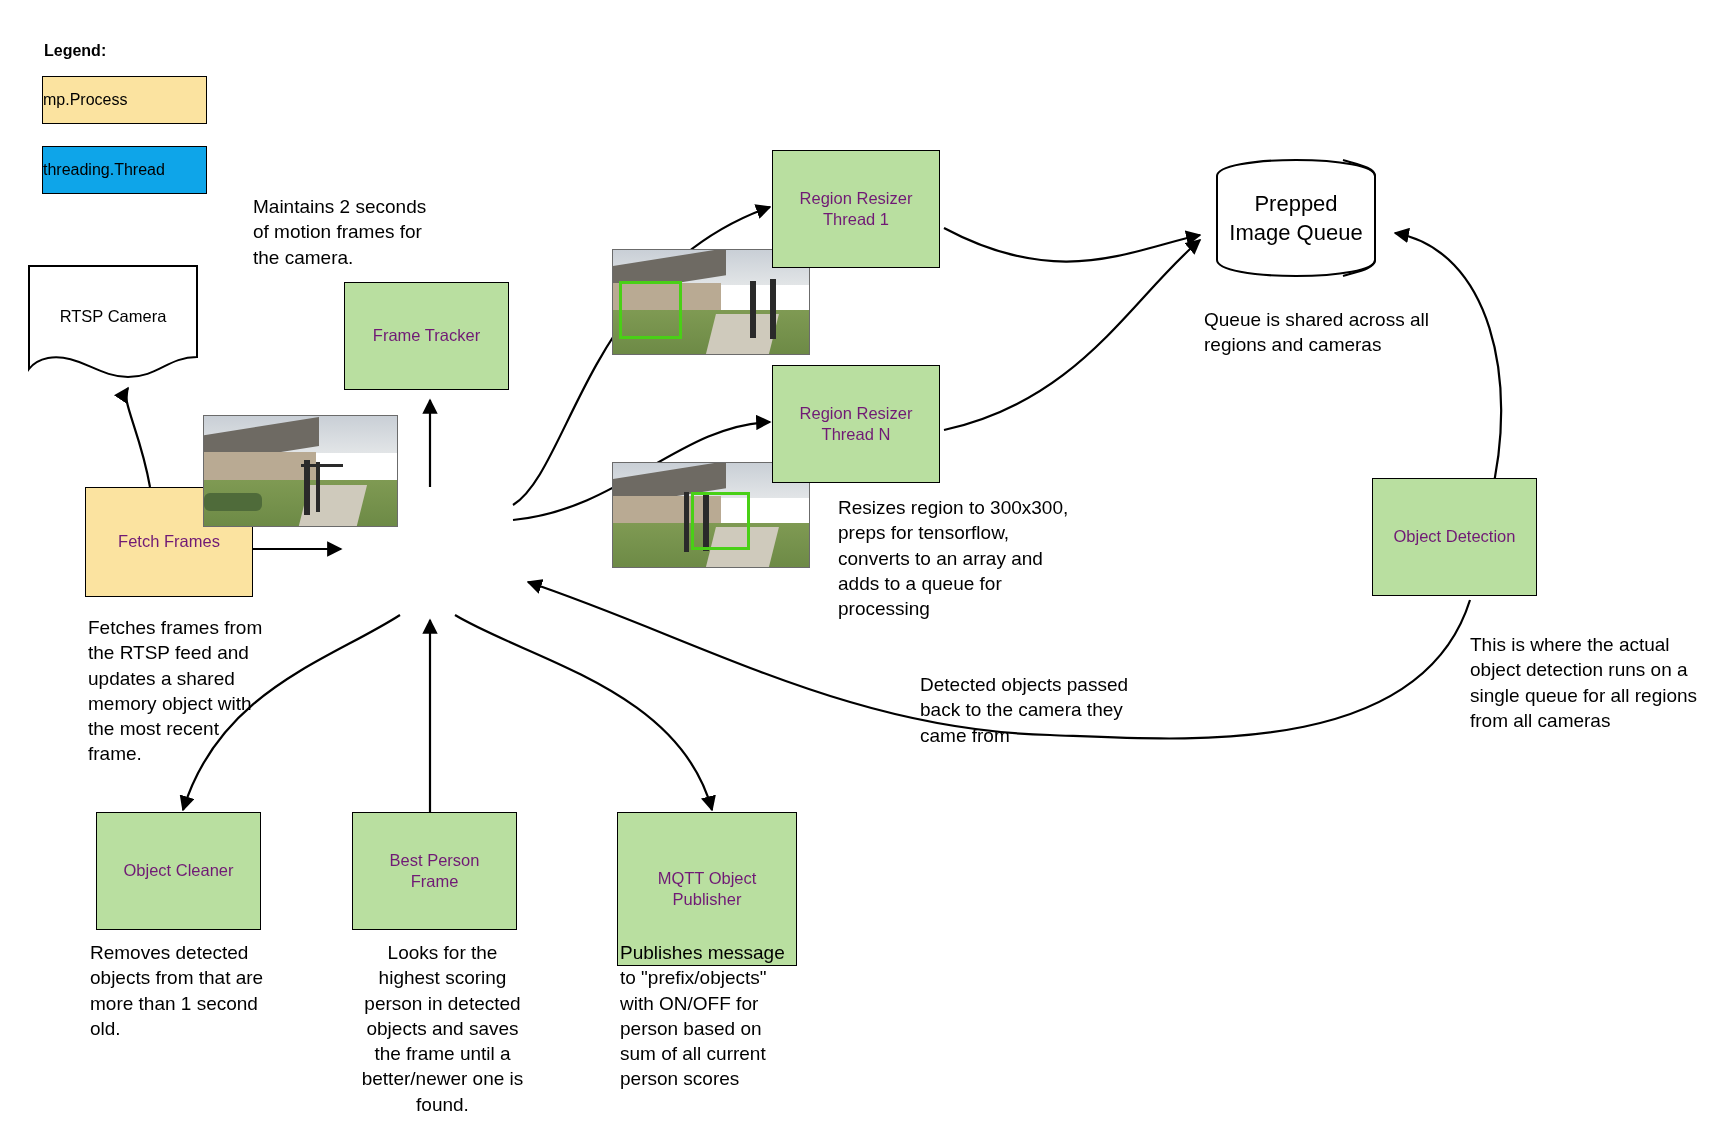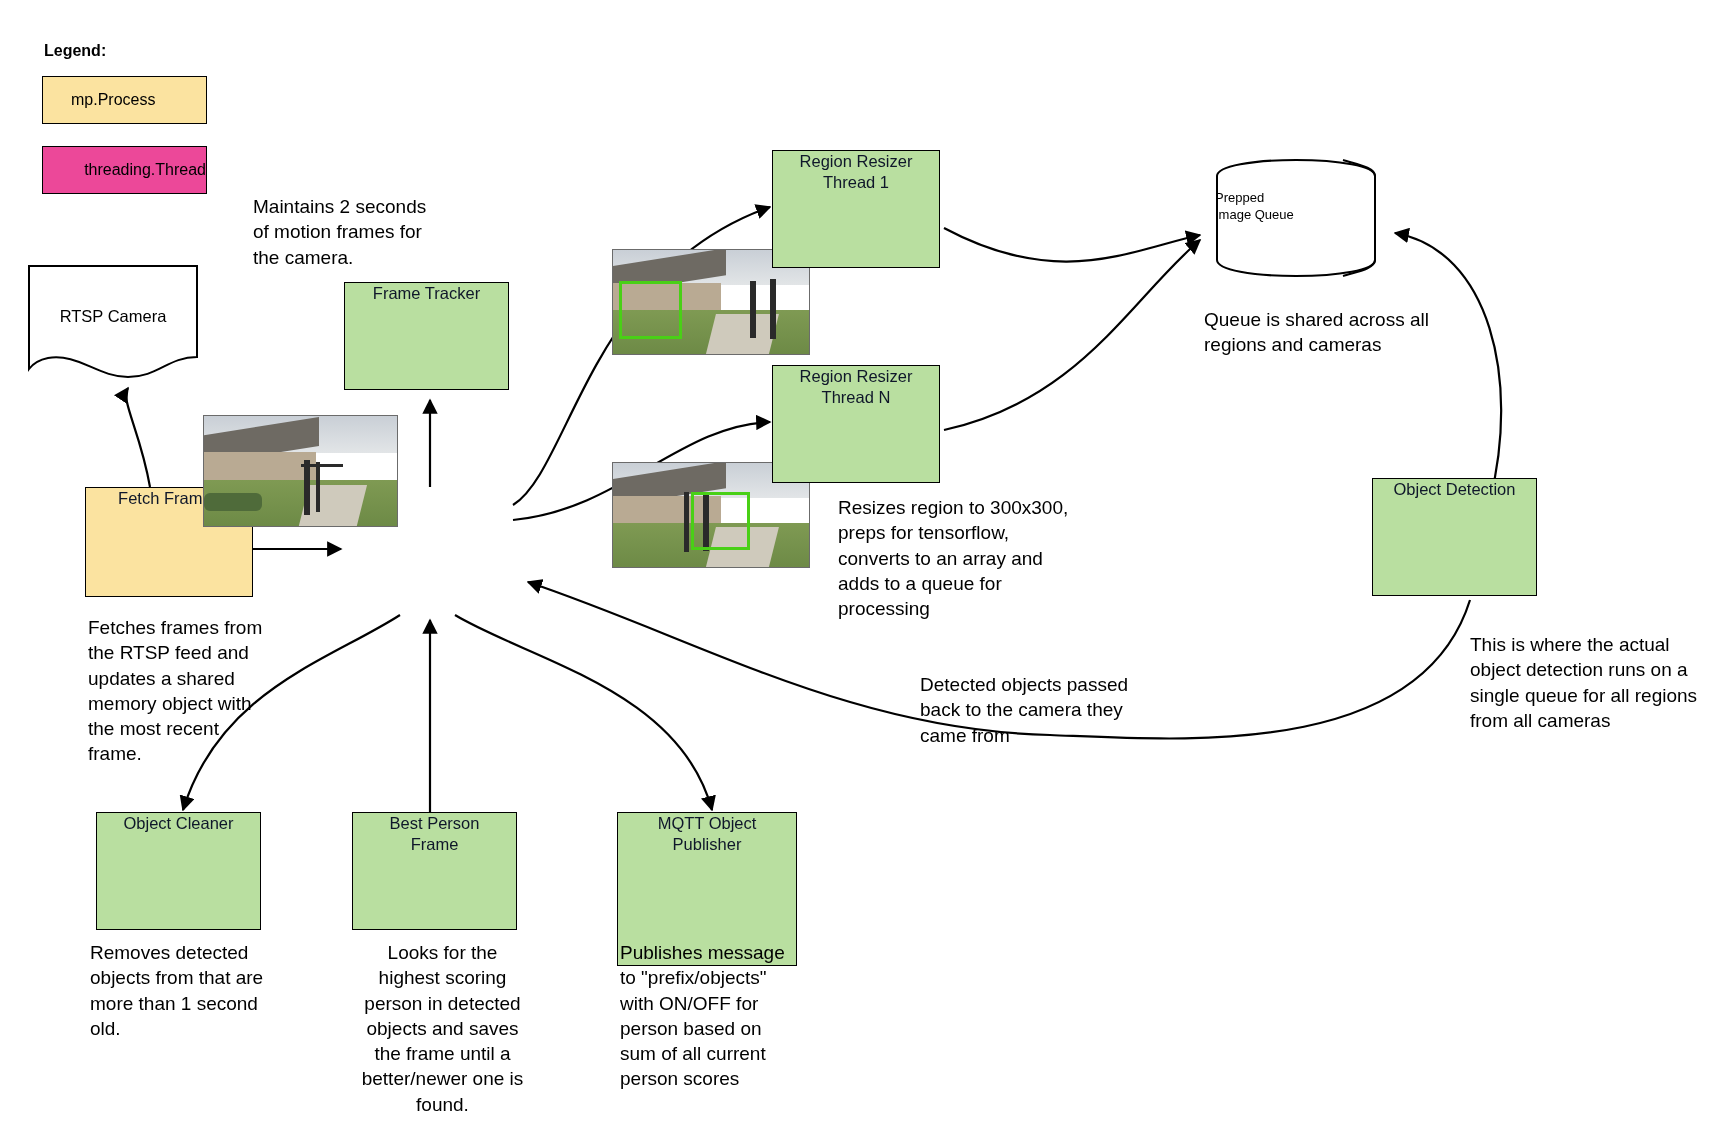--- a/index.html
+++ b/index.html
@@ -23,45 +23,45 @@
     top: 0;
     width: 1736px;
     height: 1127px;
     pointer-events: none;
   }
   .node {
     position: absolute;
     box-sizing: border-box;
     border: 1px solid #000000;
     display: flex;
-    align-items: flex-start;
+    align-items: center;
     justify-content: center;
     text-align: center;
     font-size: 16.5px;
-    color: #0f172a;
+    color: #701a75;
     line-height: 1.3;
     white-space: pre-line;
   }
   .green { background: #b9dfa0; }
   .yellow { background: #fbe3a0; }
   .blue { background: #aed5ef; }
 
   .legend-title {
     position: absolute;
     font-size: 16px;
     font-weight: bold;
     color: #000;
   }
   .legend-box {
     position: absolute;
     box-sizing: border-box;
     border: 1px solid #000;
     display: flex;
     align-items: center;
-    padding-left: 28px;
+    padding-left: 0;
     font-size: 16px;
     color: #000;
   }
   .note {
     position: absolute;
     font-size: 19px;
     color: #000;
     line-height: 1.33;
     white-space: pre-line;
   }
@@ -81,22 +81,22 @@
   
   .cyl {
     position: absolute;
     width: 162px;
     height: 115px;
   }
   .cyl .label {
     position: absolute;
     left: 0; right: 0;
     top: 32px;
-    text-align: left;
-    font-size: 13px;
+    text-align: center;
+    font-size: 22px;
     line-height: 1.3;
     white-space: pre-line;
   }
   
   .thumb {
     position: absolute;
     overflow: hidden;
     border: 1px solid #6b6b6b;
     box-sizing: border-box;
   }
@@ -173,21 +173,21 @@
       <path d="M 430 818 L 430 620"></path>
 
       <path d="M 455 615 C 530 660 680 690 712 810"></path>
     </g>
   </svg>
 
   <div class="legend-title" style="left:44px; top:42px;">Legend:</div>
   <div class="legend-box" style="left:42px; top:76px; width:165px; height:48px; background:#fbe3a0;">
     <span>mp.Process</span>
   </div>
-  <div class="legend-box" style="left:42px; top:146px; width:165px; height:48px; background:#ec4899;justify-content:flex-end;">
+  <div class="legend-box" style="left:42px; top:146px; width:165px; height:48px; background:#0ea5e9;">
     <span>threading.Thread</span>
   </div>
 
   <div class="doc-shape" style="left:28px; top:265px;">
     <svg width="170" height="115" viewBox="0 0 170 115">
       <path d="M 1 1 L 169 1 L 169 92 C 140 92 130 112 100 112 C 70 112 50 88 20 93 C 10 95 4 100 1 104 Z" fill="#ffffff" stroke="#000" stroke-width="2"></path>
     </svg>
     <div class="label">RTSP Camera</div>
   </div>
 

